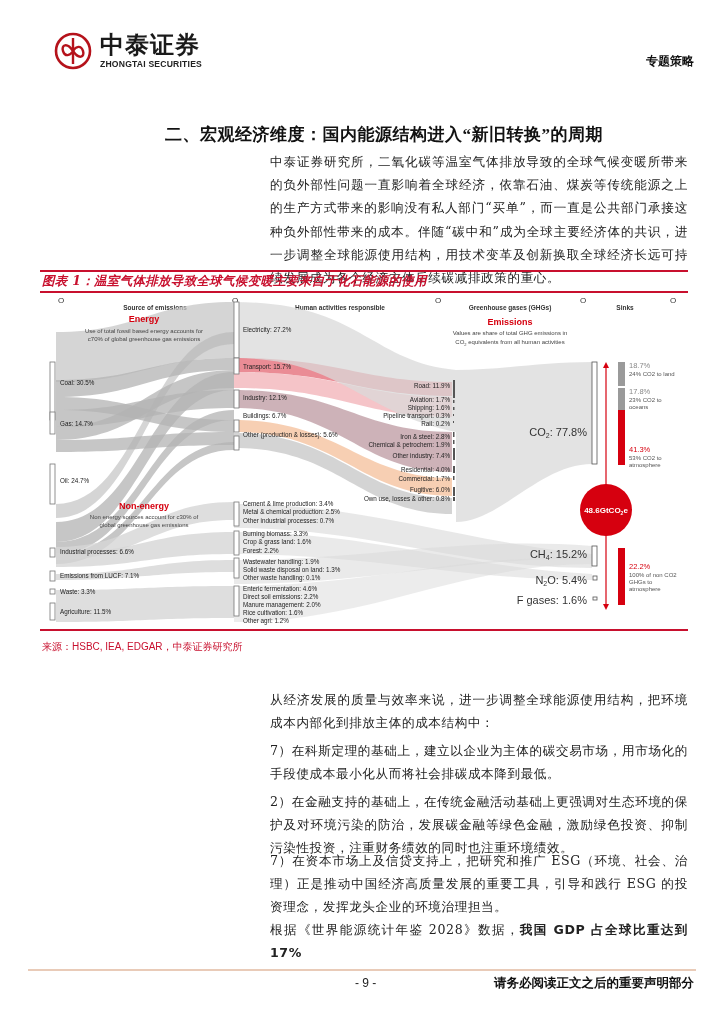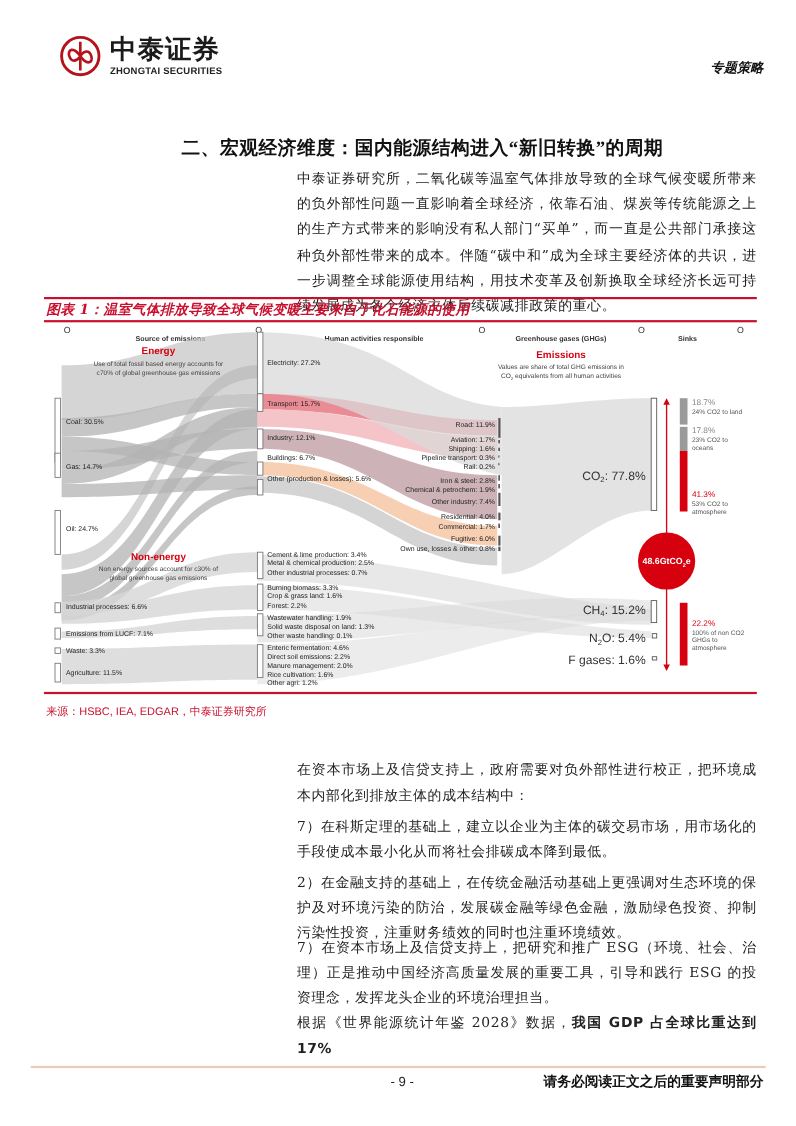--- a/index.html
+++ b/index.html
@@ -6,21 +6,21 @@
   body { width: 724px; height: 1024px; position: relative; overflow: hidden;
          font-family: "DejaVu Serif", "Liberation Serif", serif; color: #111; }
   .abs { position: absolute; }
   
   .logo { left: 54px; top: 30px; width: 200px; height: 44px; }
   .logo-mark { position: absolute; left: 0; top: 2px; width: 38px; height: 38px; }
   .logo-cn { position: absolute; left: 46px; top: 2px; font-family: "DejaVu Sans", "Liberation Sans", sans-serif;
              font-weight: bold; font-size: 24px; letter-spacing: 1px; color: #1a1a1a; line-height: 26px; }
   .logo-en { position: absolute; left: 46px; top: 29px; font-family: "Liberation Sans", sans-serif;
              font-weight: bold; font-size: 8.6px; letter-spacing: 0.2px; color: #222; }
-  .header-tag { right: 30px; top: 53px; font-size: 12px; font-weight: bold; color: #111; font-style: italic; }
+  .header-tag { right: 30px; top: 53px; font-size: 12px; font-weight: bold; color: #111; }
   
   .section-title { left: 165px; top: 123px; font-size: 17px; font-weight: bold; color: #111; letter-spacing: 0.5px; font-family: Liberation Serif, serif; }
   .para { left: 270px; width: 418px; font-size: 12.6px; line-height: 23.2px; color: #222; text-align: justify; letter-spacing: 0.6px; }
   .para b { font-family: "DejaVu Sans", "Liberation Sans", sans-serif; }
   
   .fig-rule { left: 40px; width: 648px; height: 2px; background: #c8102e; }
   .fig-title { left: 42px; top: 273px; font-size: 12.5px; font-weight: bold; font-style: italic; color: #c8102e; letter-spacing: 0.3px; }
   .source { left: 42px; top: 640px; font-family: "Liberation Sans", sans-serif; font-size: 10px; color: #c8102e; }
   .chart { left: 40px; top: 292px; width: 648px; height: 334px; }
   .chart text { font-family: "Liberation Sans", sans-serif; }
@@ -244,21 +244,21 @@
     <text x="589" y="277" font-size="7.5" fill="#d6000f">22.2%</text>
     <text x="589" y="285" fill="#555">100% of non CO2</text>
     <text x="589" y="292" fill="#555">GHGs to</text>
     <text x="589" y="299" fill="#555">atmosphere</text>
   </g>
 </svg>
 
 <div class="abs fig-rule" style="top:629px; height:1.5px;"></div>
 <div class="abs source">来源：HSBC, IEA, EDGAR，中泰证券研究所</div>
 
-<div class="abs para" style="top:688px;">在资本市场上及信贷支持上，政府需要对负外部性进行校正，把环境成本内部化到排放主体的成本结构中：</div>
+<div class="abs para" style="top:688px;">从经济发展的质量与效率来说，进一步调整全球能源使用结构，把环境成本内部化到排放主体的成本结构中：</div>
 <div class="abs para" style="top:739px;">7）在科斯定理的基础上，建立以企业为主体的碳交易市场，用市场化的手段使成本最小化从而将社会排碳成本降到最低。</div>
 <div class="abs para" style="top:790px;">2）在金融支持的基础上，在传统金融活动基础上更强调对生态环境的保护及对环境污染的防治，发展碳金融等绿色金融，激励绿色投资、抑制污染性投资，注重财务绩效的同时也注重环境绩效。</div>
 <div class="abs para" style="top:849px;">7）在资本市场上及信贷支持上，把研究和推广 ESG（环境、社会、治理）正是推动中国经济高质量发展的重要工具，引导和践行 ESG 的投资理念，发挥龙头企业的环境治理担当。</div>
 <div class="abs para" style="top:918px;"><span>根据《世界能源统计年鉴 2028》数据，</span><b>我国 GDP 占全球比重达到 17%</b></div>
 
 <div class="abs footer-rule"></div>
 <div class="abs page-num">- 9 -</div>
 <div class="abs disclaimer">请务必阅读正文之后的重要声明部分</div>
 
 </body></html>

